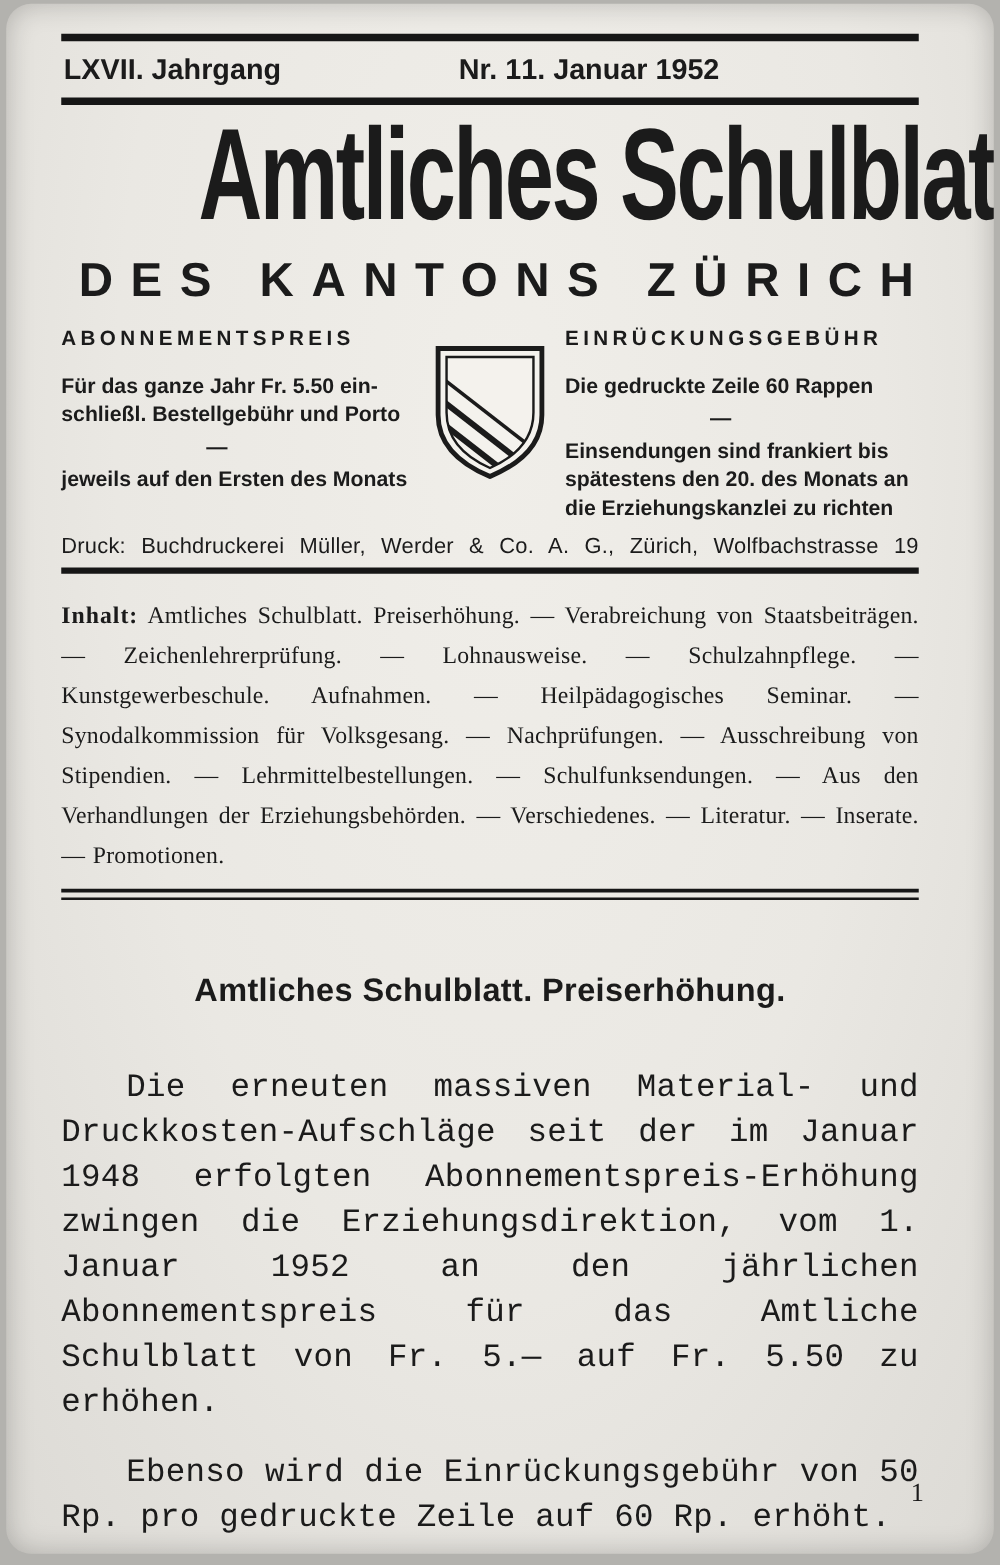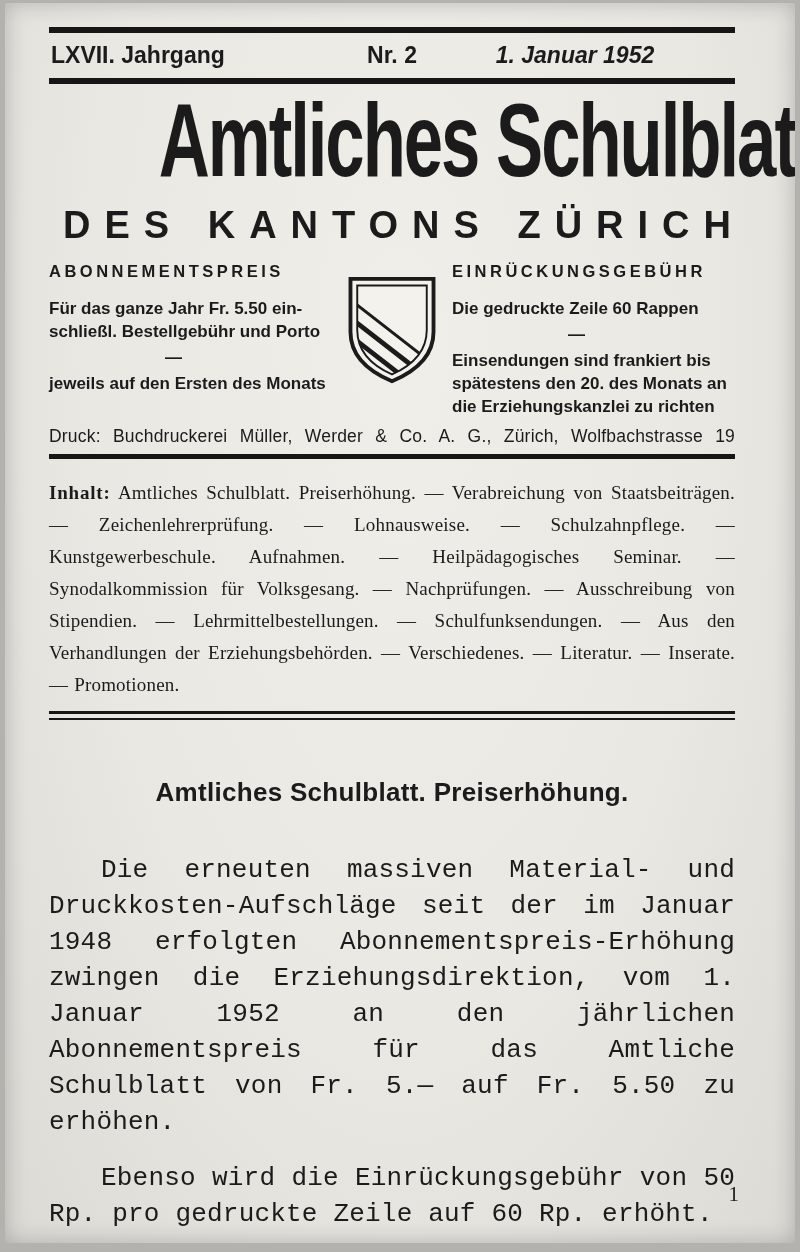--- a/index.html
+++ b/index.html
@@ -7,41 +7,41 @@
   body {
     background:#b3b2ae;
     font-family:"Liberation Sans", sans-serif;
     color:#1b1b1b;
     position:relative;
     overflow:hidden;
   }
   .page {
     position:absolute;
     inset:3px 5px 9px 5px;
-    border-radius:2px;
+    border-radius:20px;
     background:radial-gradient(ellipse at 50% 28%, #f0eee9 0%, #eae8e3 55%, #dcdad5 100%);
     box-shadow:inset 0 0 22px rgba(0,0,0,0.22);
     padding:24px 60px 0 44px;
     overflow:hidden;
   }
 
   .rule { background:#161616; }
   .rule-6 { height:6px; }
   .rule-5 { height:5px; margin-top:7px; }
 
   .issue-line {
     display:flex;
     align-items:baseline;
     font-weight:bold;
     font-size:23px;
     margin:9px 2px 9px 2px;
   }
   .issue-line .left  { flex:1; text-align:left; }
   .issue-line .mid   { flex:0 0 auto; text-align:center; }
-  .issue-line .right { flex:1; text-align:center;font-style:italic; }
+  .issue-line .right { flex:1; text-align:left; }
 
   .masthead-title {
     margin-top:6px;
     font-size:104px;
     font-weight:bold;
     letter-spacing:-3px;
     line-height:100px;
     text-align:center;
     white-space:nowrap;
     transform:scaleX(0.68);
@@ -150,21 +150,21 @@
 </style>
 </head>
 <body>
 
 <div class="page">
 
   <div class="rule rule-6"></div>
 
   <div class="issue-line">
     <span class="left">LXVII. Jahrgang</span>
-    <span class="mid">Nr. 2</span>
+    <span class="mid">Nr. 1</span>
     <span class="right">1. Januar 1952</span>
   </div>
 
   <div class="rule rule-6"></div>
 
   <h1 class="masthead-title">Amtliches Schulblatt</h1>
   <div class="masthead-subtitle">DES KANTONS ZÜRICH</div>
 
   <div class="info">
 

